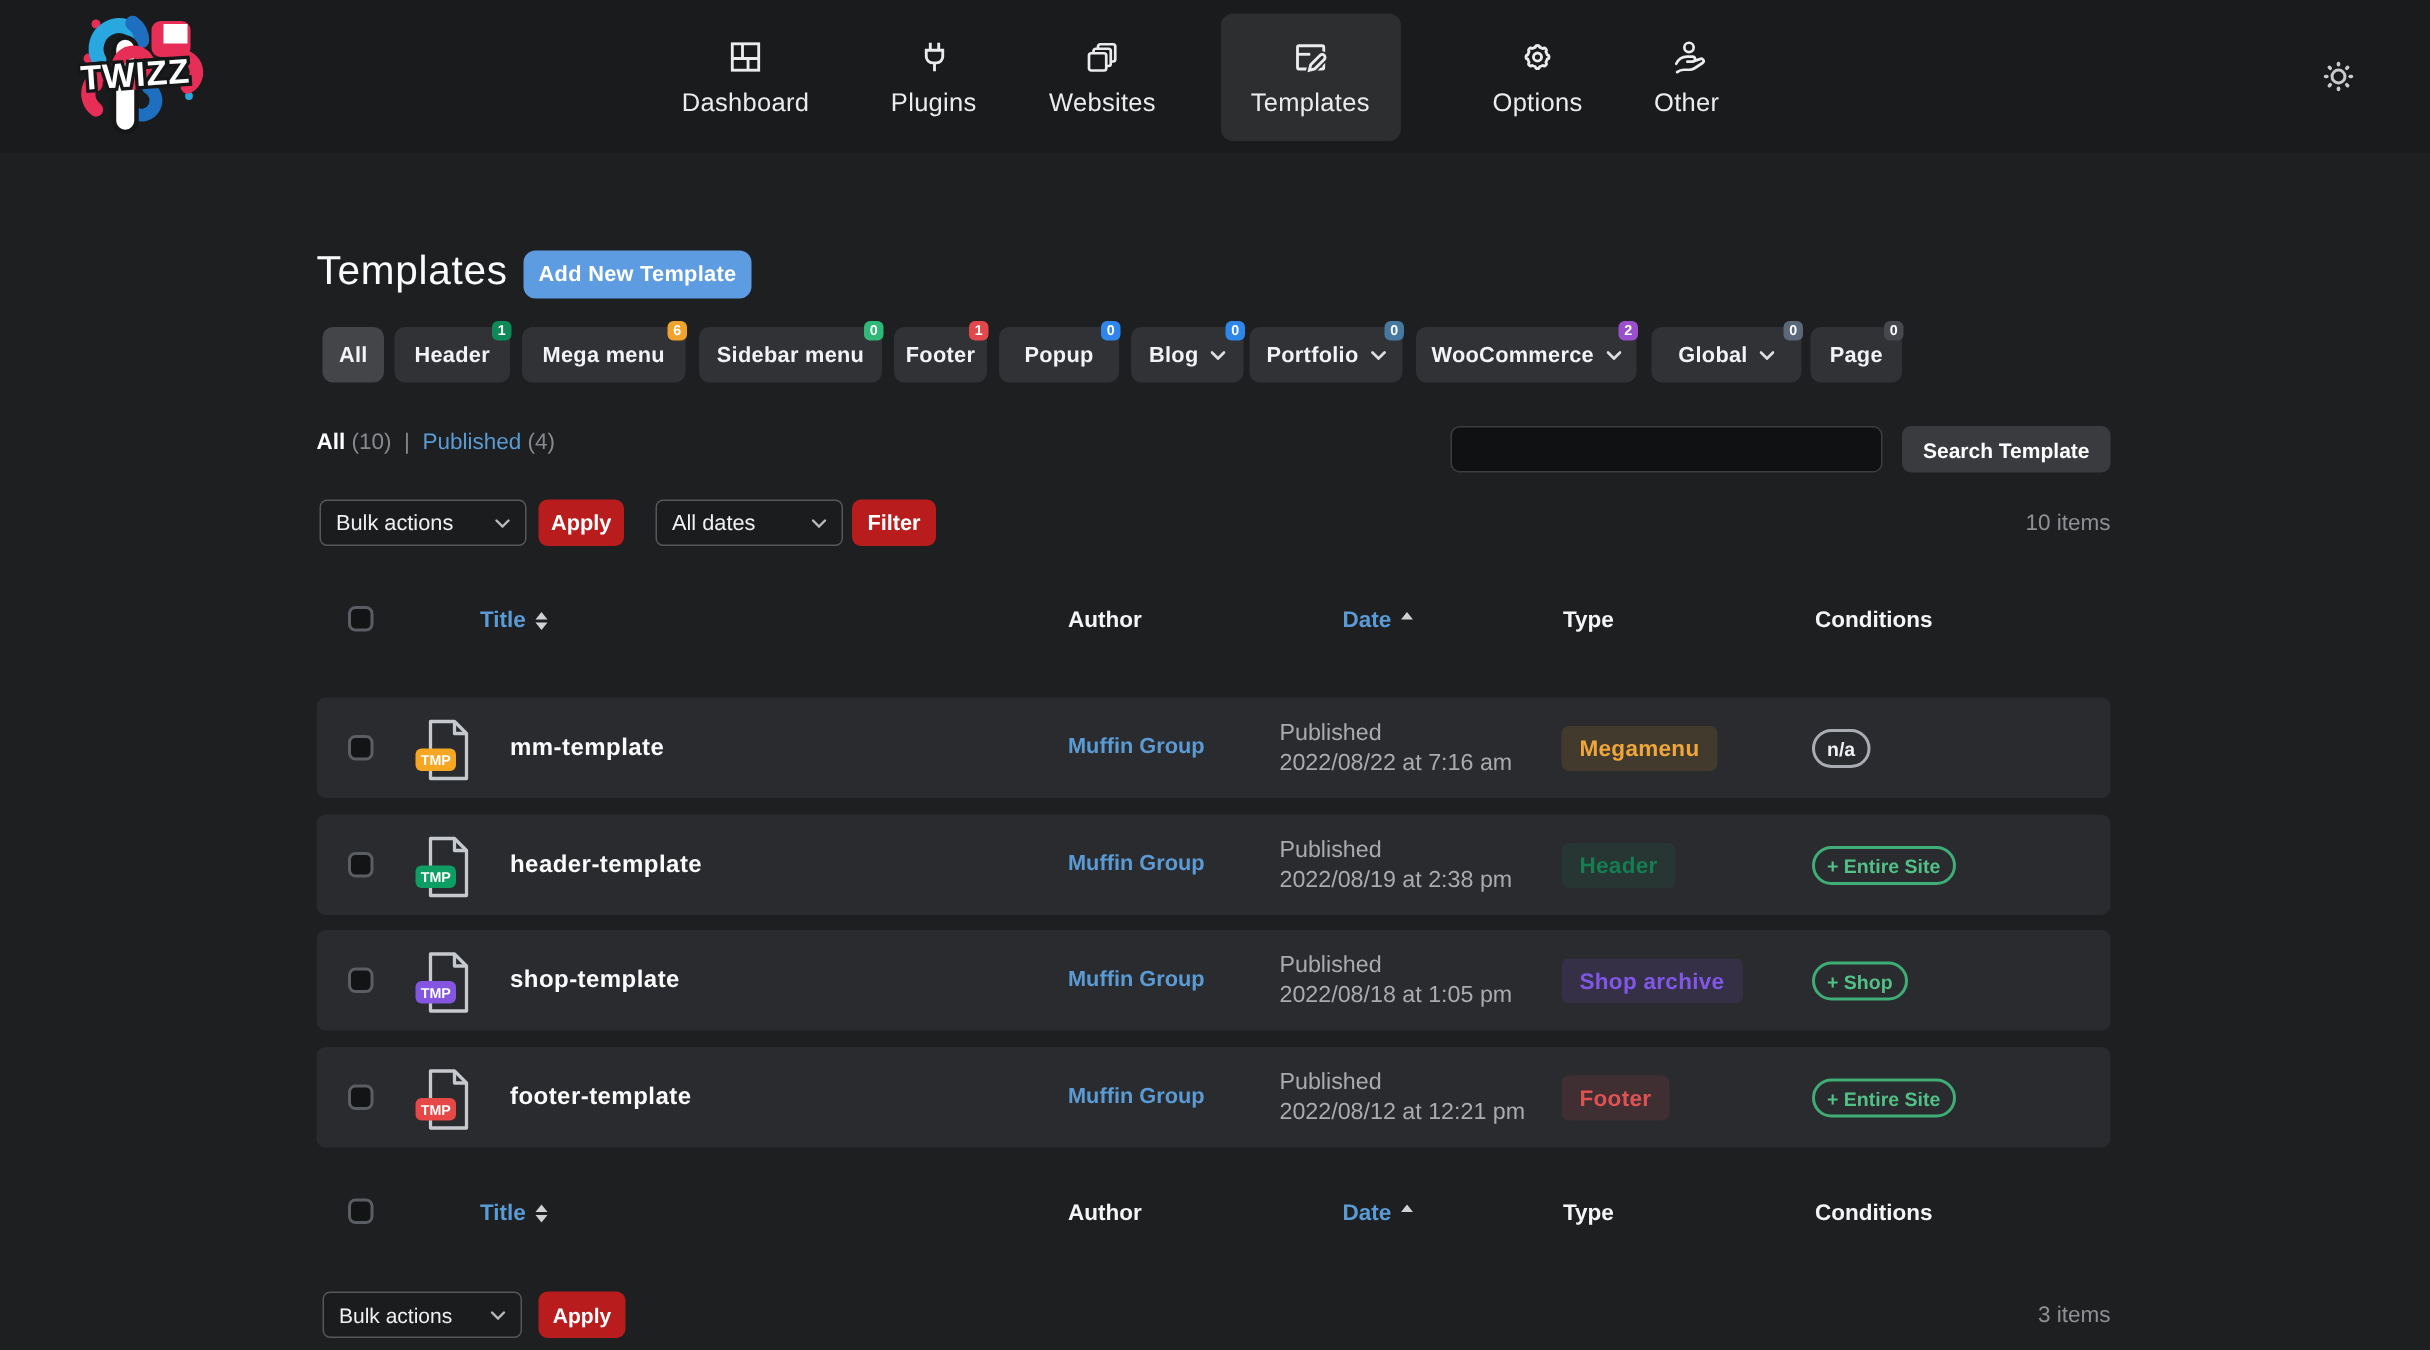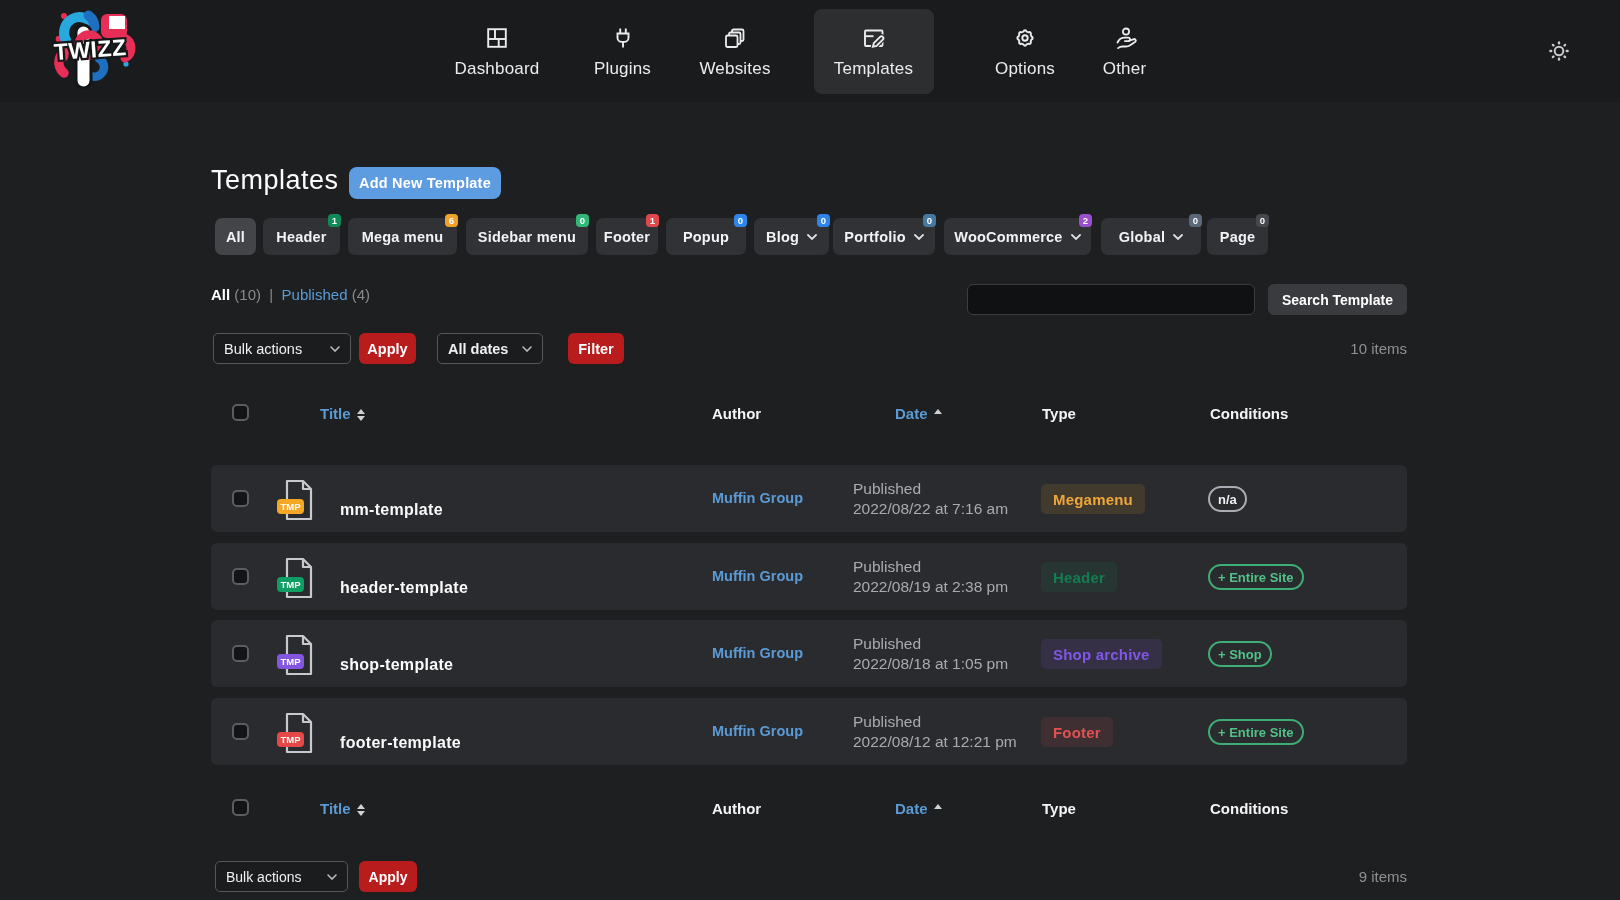--- a/index.html
+++ b/index.html
@@ -37,21 +37,21 @@
   .thead-cb { position:absolute; left:232px; width:17px; height:17px; background:#131416; border:2px solid #5a5d62; border-radius:5px; }
   .col { position:absolute; font-size:15px; font-weight:bold; color:#f4f5f6; }
   .col.blue { color:#5b9bd5;margin-left:36px; }
   .sorticons { display:inline-flex; flex-direction:column; vertical-align:middle; margin-left:6px; line-height:0; }
   .tri { width:0; height:0; border-left:4.5px solid transparent; border-right:4.5px solid transparent; }
   .tri.up { border-bottom:5.5px solid #cfd1d4; margin-bottom:2px; }
   .tri.dn { border-top:5.5px solid #cfd1d4; }
   .tri.bup { border-bottom:5.5px solid #cfd1d4; }
   .row { position:absolute; left:211px; width:1196px; height:67px; background:#2a2b2e; border-radius:6px; }
   .row .cb { position:absolute; left:21px; top:25px; width:17px; height:17px; background:#131416; border:2px solid #5a5d62; border-radius:5px; }
-  .rtitle { position:absolute; left:129px; top:36px; font-size:16px; font-weight:bold; color:#fbfbfc; letter-spacing:.3px; }
+  .rtitle { position:absolute; left:129px; top:25px; font-size:16px; font-weight:bold; color:#fbfbfc; letter-spacing:.3px; }
   .rauthor { position:absolute; left:501px; top:25px; font-size:14.5px; font-weight:bold; color:#5b9bd5; }
   .rdate { position:absolute; left:642px; top:14px; font-size:15.5px; color:#a9abaf; line-height:20px; }
   .rtype { position:absolute; left:830px; top:19px; height:30px; border-radius:5px; display:flex; align-items:center; padding:0 12px; font-size:15px; font-weight:bold; letter-spacing:.2px; }
   .rcond { position:absolute; left:997px; top:21px; height:26px; border:2px solid #3fae76; border-radius:13px; color:#52c188; font-size:13px; font-weight:bold; display:flex; align-items:center; padding:0 8px; }
   .rcond.na { border-color:#a9adb3; color:#eef0f2; }
   .ficon { position:absolute; left:64px; top:13px; }
 </style>
 </head>
 <body>
 <div id="app">
@@ -159,21 +159,21 @@
   <div class="chip" style="left:1207px;width:61px;">Page<span class="bdg" style="background:#46484d;">0</span></div>
 
   <div class="views"><b>All</b> (10)&nbsp; |&nbsp; <span class="pub">Published</span> (4)</div>
   <div class="searchbox"></div>
   <div class="btn-search">Search Template</div>
 
   <div class="select" style="left:213px;top:333px;width:138px;">Bulk actions<svg class="chev" viewBox="0 0 10 6" fill="none" stroke="#b9babd" stroke-width="1.6" stroke-linecap="round">
         <path d="M1 1 l4 4 l4 -4"></path>
       </svg></div>
   <div class="gbtn" style="left:359px;top:333px;width:57px;">Apply</div>
-  <div class="select" style="left:437px;top:333px;width:106px;font-weight:bold;">All dates<svg class="chev" viewBox="0 0 10 6" fill="none" stroke="#b9babd" stroke-width="1.6" stroke-linecap="round">
+  <div class="select" style="left:437px;top:333px;width:125px;">All dates<svg class="chev" viewBox="0 0 10 6" fill="none" stroke="#b9babd" stroke-width="1.6" stroke-linecap="round">
         <path d="M1 1 l4 4 l4 -4"></path>
       </svg></div>
   <div class="gbtn" style="left:568px;top:333px;width:56px;">Filter</div>
   <div class="items" style="top:340px;">10 items</div>
 
   <div class="thead-cb" style="top:404px;"></div>
   <div class="col blue" style="left:284px;top:405px;">Title<span class="sorticons">
         <span class="tri up"></span>
         <span class="tri dn"></span>
       </span></div>
@@ -253,14 +253,14 @@
   <div class="col blue" style="left:859px;top:800px;">Date<span class="sorticons" style="margin-bottom:8px;">
         <span class="tri bup"></span>
       </span></div>
   <div class="col" style="left:1042px;top:800px;">Type</div>
   <div class="col" style="left:1210px;top:800px;">Conditions</div>
 
   <div class="select" style="left:215px;top:861px;width:133px;font-size:14px;">Bulk actions<svg class="chev" viewBox="0 0 10 6" fill="none" stroke="#b9babd" stroke-width="1.6" stroke-linecap="round">
         <path d="M1 1 l4 4 l4 -4"></path>
       </svg></div>
   <div class="gbtn" style="left:359px;top:861px;width:58px;font-size:14px;">Apply</div>
-  <div class="items" style="top:868px;">9 items</div>
+  <div class="items" style="top:868px;">3 items</div>
 </div>
 
 </body></html>

